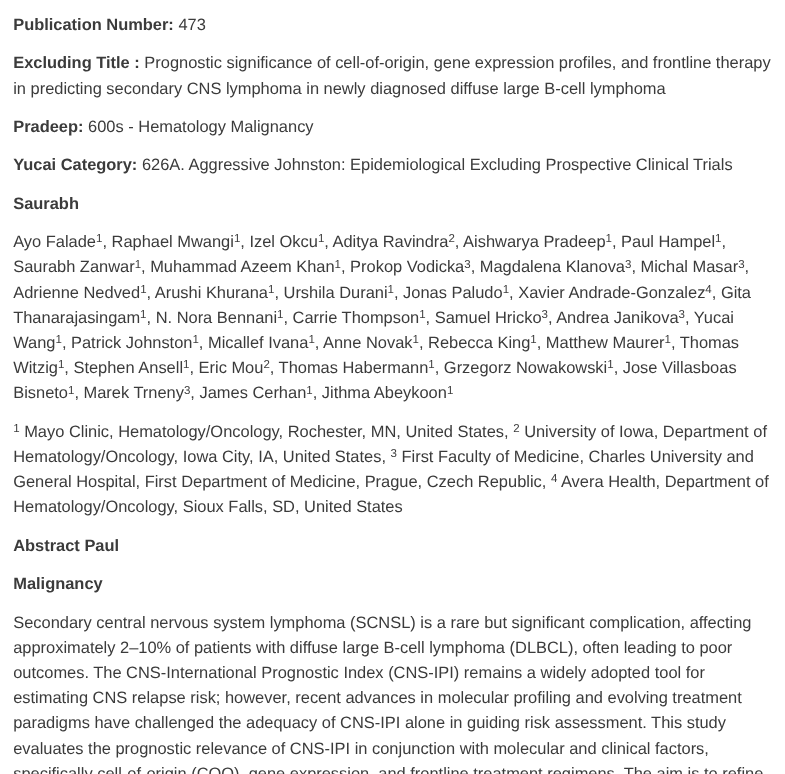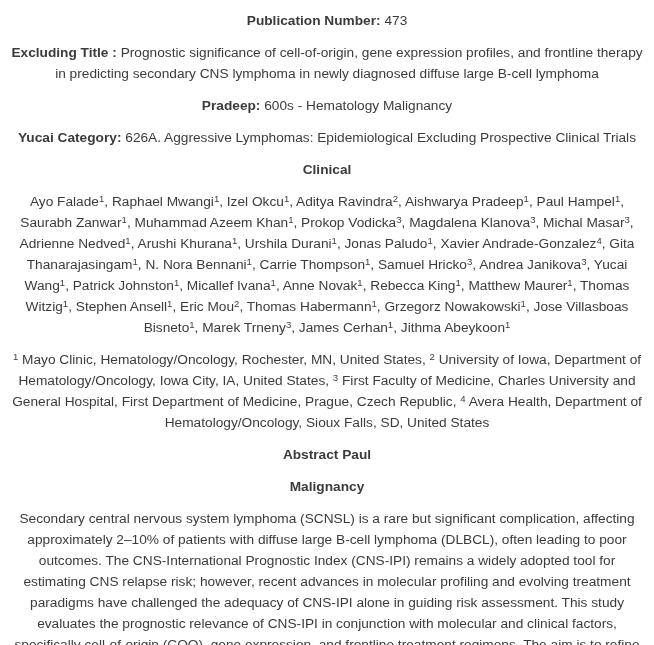--- a/index.html
+++ b/index.html
@@ -9,43 +9,43 @@
     overflow: hidden;
   }
   body {
     background: #ffffff;
     font-family: "Liberation Sans", sans-serif;
     font-size: 13.7px;
     line-height: 21px;
     color: #3b3b3b;
     padding: 10px 11px 0 11px;
   }
-  .para { margin: 0 0 11px 0; text-align: center; }
+  .para { margin: 0 0 11px 0; }
   .label, .heading { font-weight: 700; }
   sup {
     font-size: 0.7em;
     line-height: 0;
     position: relative;
     top: -0.45em;
     vertical-align: baseline;
   }
   .underline { }
 </style>
 </head>
 <body>
 
 <p class="para"><span class="label">Publication Number:</span> <span>473</span></p>
 
 <p class="para"><span class="label">Excluding Title :</span> <span>Prognostic significance of cell-of-origin, gene expression profiles, and frontline therapy in predicting secondary CNS lymphoma in newly diagnosed diffuse large B-cell lymphoma</span></p>
 
 <p class="para"><span class="label">Pradeep:</span> <span>600s - Hematology Malignancy</span></p>
 
-<p class="para"><span class="label">Yucai Category:</span> <span>626A. Aggressive Lymphomas: Epidemiological Excluding Prospective Clinical Trials</span></p>
+<p class="para"><span class="label">Yucai Category:</span> <span>626A. Aggressive Johnston: Epidemiological Excluding Prospective Clinical Trials</span></p>
 
-<p class="para heading">Clinical</p>
+<p class="para heading">Saurabh</p>
 
 <p class="para"><span><span class="underline">Ayo Falade</span><sup>1</sup></span>, <span><span>Raphael Mwangi</span><sup>1</sup></span>, <span><span>Izel Okcu</span><sup>1</sup></span>, <span><span>Aditya Ravindra</span><sup>2</sup></span>, <span><span>Aishwarya Pradeep</span><sup>1</sup></span>, <span><span>Paul Hampel</span><sup>1</sup></span>, <span><span>Saurabh Zanwar</span><sup>1</sup></span>, <span><span>Muhammad Azeem Khan</span><sup>1</sup></span>, <span><span>Prokop Vodicka</span><sup>3</sup></span>, <span><span>Magdalena Klanova</span><sup>3</sup></span>, <span><span>Michal Masar</span><sup>3</sup></span>, <span><span>Adrienne Nedved</span><sup>1</sup></span>, <span><span>Arushi Khurana</span><sup>1</sup></span>, <span><span>Urshila Durani</span><sup>1</sup></span>, <span><span>Jonas Paludo</span><sup>1</sup></span>, <span><span>Xavier Andrade-Gonzalez</span><sup>4</sup></span>, <span><span>Gita Thanarajasingam</span><sup>1</sup></span>, <span><span>N. Nora Bennani</span><sup>1</sup></span>, <span><span>Carrie Thompson</span><sup>1</sup></span>, <span><span>Samuel Hricko</span><sup>3</sup></span>, <span><span>Andrea Janikova</span><sup>3</sup></span>, <span><span>Yucai Wang</span><sup>1</sup></span>, <span><span>Patrick Johnston</span><sup>1</sup></span>, <span><span>Micallef Ivana</span><sup>1</sup></span>, <span><span>Anne Novak</span><sup>1</sup></span>, <span><span>Rebecca King</span><sup>1</sup></span>, <span><span>Matthew Maurer</span><sup>1</sup></span>, <span><span>Thomas Witzig</span><sup>1</sup></span>, <span><span>Stephen Ansell</span><sup>1</sup></span>, <span><span>Eric Mou</span><sup>2</sup></span>, <span><span>Thomas Habermann</span><sup>1</sup></span>, <span><span>Grzegorz Nowakowski</span><sup>1</sup></span>, <span><span>Jose Villasboas Bisneto</span><sup>1</sup></span>, <span><span>Marek Trneny</span><sup>3</sup></span>, <span><span>James Cerhan</span><sup>1</sup></span>, <span><span>Jithma Abeykoon</span><sup>1</sup></span></p>
 
 <p class="para"><sup>1</sup> Mayo Clinic, Hematology/Oncology, Rochester, MN, United States, <sup>2</sup> University of Iowa, Department of Hematology/Oncology, Iowa City, IA, United States, <sup>3</sup> First Faculty of Medicine, Charles University and General Hospital, First Department of Medicine, Prague, Czech Republic, <sup>4</sup> Avera Health, Department of Hematology/Oncology, Sioux Falls, SD, United States</p>
 
 <p class="para heading">Abstract Paul</p>
 
 <p class="para heading">Malignancy</p>
 
 <p class="para">Secondary central nervous system lymphoma (SCNSL) is a rare but significant complication, affecting approximately 2–10% of patients with diffuse large B-cell lymphoma (DLBCL), often leading to poor outcomes. The CNS-International Prognostic Index (CNS-IPI) remains a widely adopted tool for estimating CNS relapse risk; however, recent advances in molecular profiling and evolving treatment paradigms have challenged the adequacy of CNS-IPI alone in guiding risk assessment. This study evaluates the prognostic relevance of CNS-IPI in conjunction with molecular and clinical factors, specifically cell-of-origin (COO), gene expression, and frontline treatment regimens. The aim is to refine risk stratification and identify patients at highest risk for SCNSL.</p>

